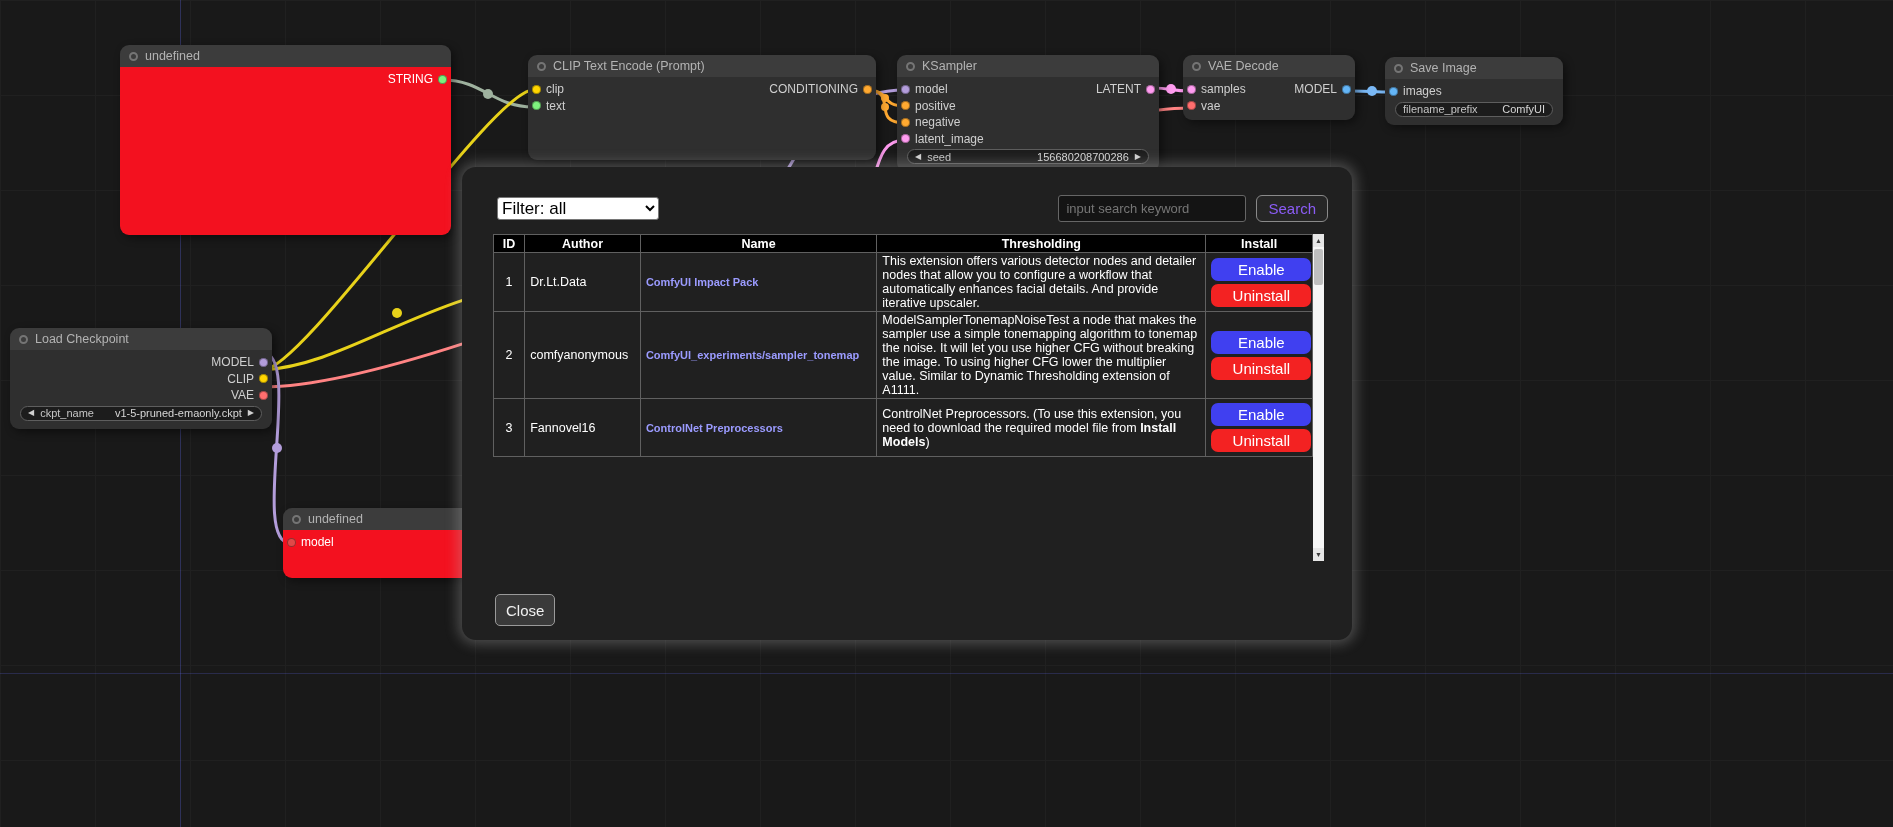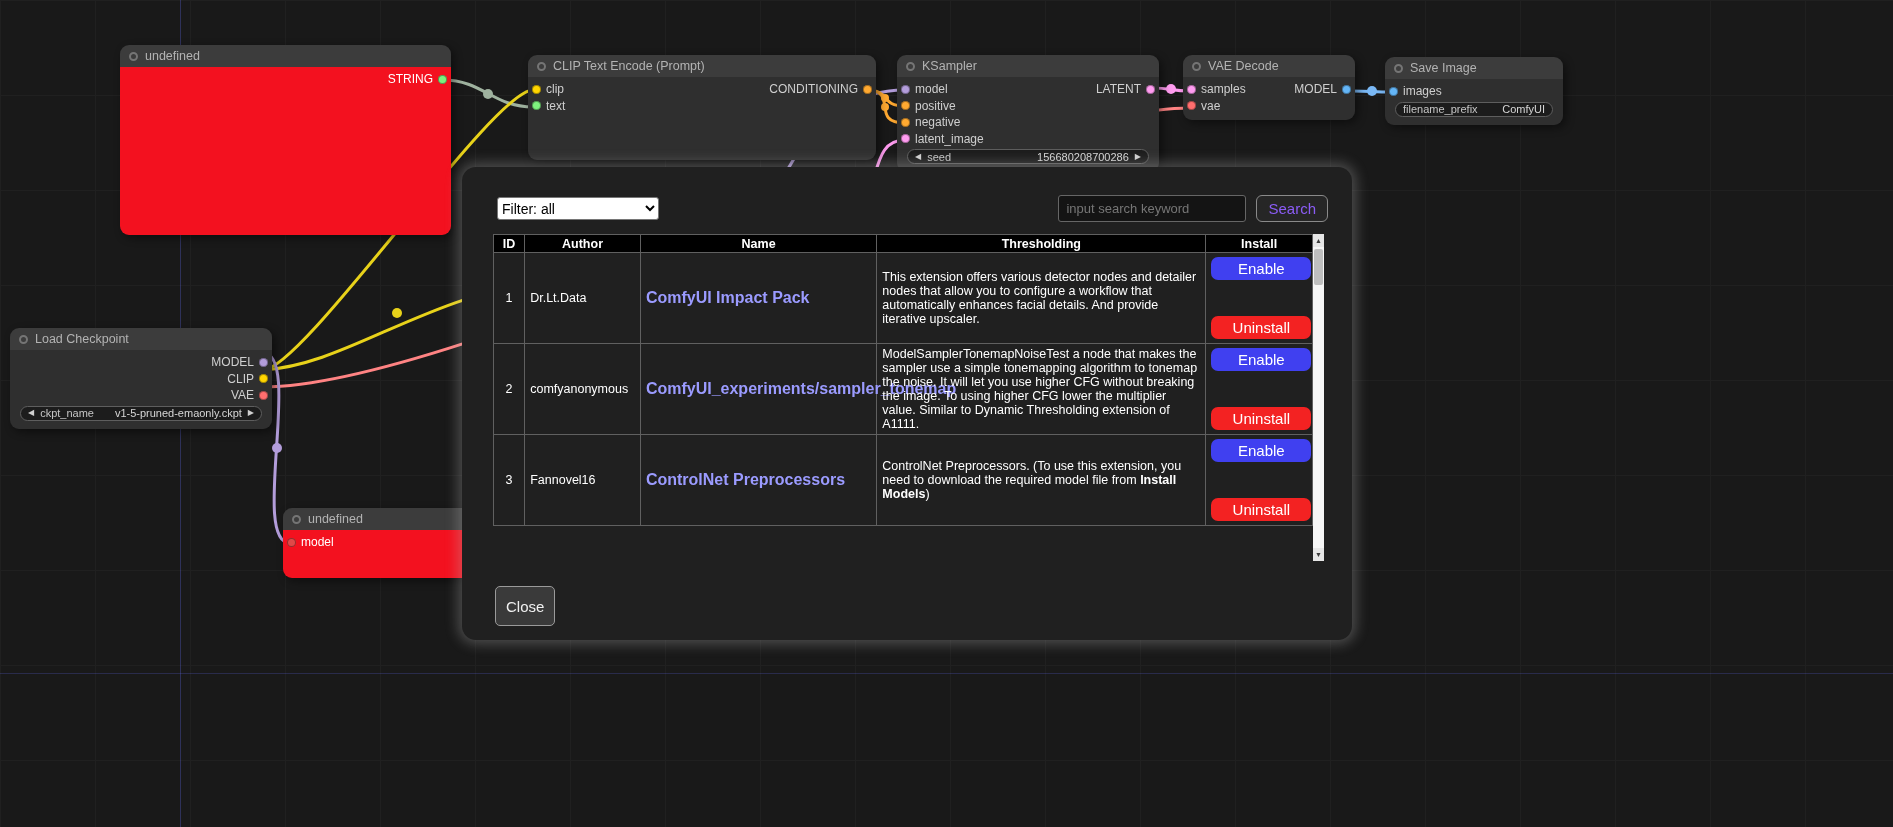--- a/index.html
+++ b/index.html
@@ -49,21 +49,21 @@
             font-size:11px; color:#c5c5c5; }
   .widget .val { margin-left:auto; color:#d6d6d6; white-space:nowrap; }
   .warr { font-size:8px; color:#d0d0d0; line-height:1; flex:none; }
 
   
   .dialog { position:absolute; left:462px; top:167px; width:890px; height:473px;
             background:#202020; border-radius:14px; z-index:10;
             box-shadow:0 0 13px 4px rgba(185,185,185,.33);
             padding:28px 0 0 31px; color:#fff; }
   .topbar { width:831px; display:flex; align-items:center; margin:0 0 12px 4px; }
-  select.filter { width:162px; height:23px; font-size:14px;
+  select.filter { width:162px; height:23px; font-size:17px;
                   font-family:"Liberation Sans",sans-serif;
                   background:#fff; color:#000; border-radius:3px; }
   .searchgrp { margin-left:auto; display:flex; align-items:center; gap:10px; }
   input.search { width:188px; height:27px; background:#141414;
                  border:1px solid #666; border-radius:3px; color:#ddd;
                  padding:0 7px; font-size:13px;
                  font-family:"Liberation Sans",sans-serif; }
   input.search::placeholder { color:#767676; }
   button.sbtn { height:27px; padding:0 11px; background:#262626; color:#8b5cf6;
                 border:1px solid #8a8a8a; border-radius:6px; font-size:15px;
@@ -74,34 +74,34 @@
   table.ext th { background:#000; color:#fff; font-weight:bold;
                  border:1px solid #606060; height:18px; font-size:12.5px; }
   table.ext td { border:1px solid #606060; padding:1px 5px; color:#fff;
                  line-height:14px; vertical-align:middle; }
   .c-id   { width:31px;  text-align:center; }
   .c-auth { width:115px; }
   .c-name { width:235px; }
   .c-desc { width:327px; }
   .c-inst { width:106px; text-align:center; }
   .c-name a { color:var(--link); font-weight:bold; text-decoration:none;
-              font-size:16px; white-space:nowrap; }
+              font-size:11px; white-space:nowrap; }
   .b-en, .b-un { display:block; width:100px; height:23px; margin:3px auto;
                  border:none; border-radius:7px; color:#fff; font-size:15px;
                  font-family:"Liberation Sans",sans-serif; cursor:pointer; }
   .b-en { background:var(--enable-btn); }
-  .b-un { background:var(--uninstall-btn);margin-top:36px; }
+  .b-un { background:var(--uninstall-btn); }
   .vscroll { width:11px; height:327px; background:#f6f6f6; position:relative;
              flex:none; }
   .sarr { position:absolute; left:0; width:11px; height:13px; font-size:7px;
           color:#3a3a3a; text-align:center; line-height:13px; background:#e6e6e6; }
   .sarr.up { top:0; } .sarr.down { bottom:0; }
   .sthumb { position:absolute; left:1px; width:9px; top:15px; height:36px;
             background:#bfbfbf; border-radius:2px; }
-  button.closebtn { position:absolute; left:33px; bottom:14px; height:40px;
+  button.closebtn { position:absolute; left:33px; bottom:14px; height:32px;
                     padding:1px 10px; background:#3a3a3a; color:#f0f0f0;
                     border:1px solid #9a9a9a; border-radius:5px; font-size:15px;
                     font-family:"Liberation Sans",sans-serif; cursor:pointer; }
 </style>
 </head>
 <body>
 
 <div class="canvas-grid"></div>
 <div class="axis-v"></div>
 <div class="axis-h"></div>

